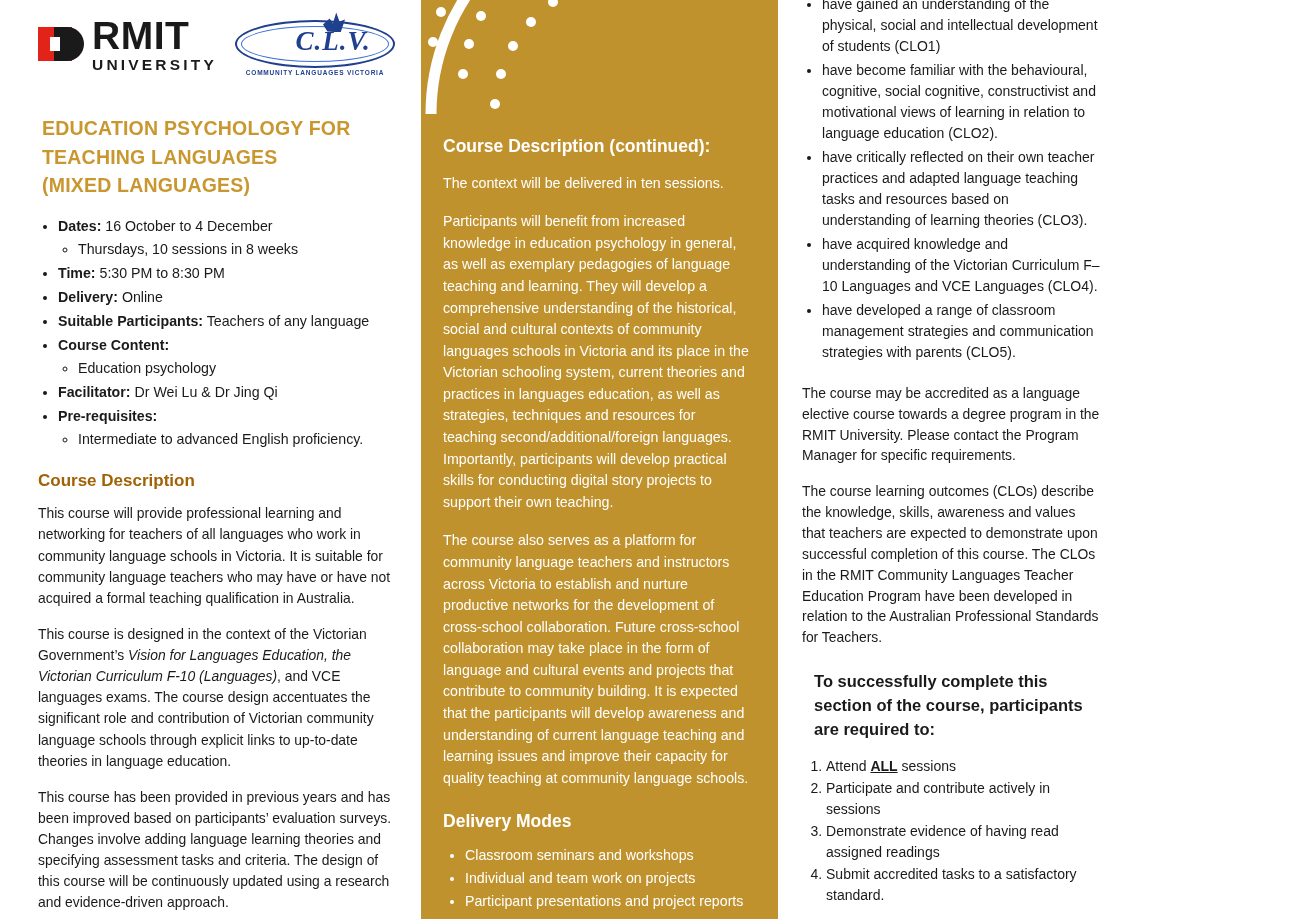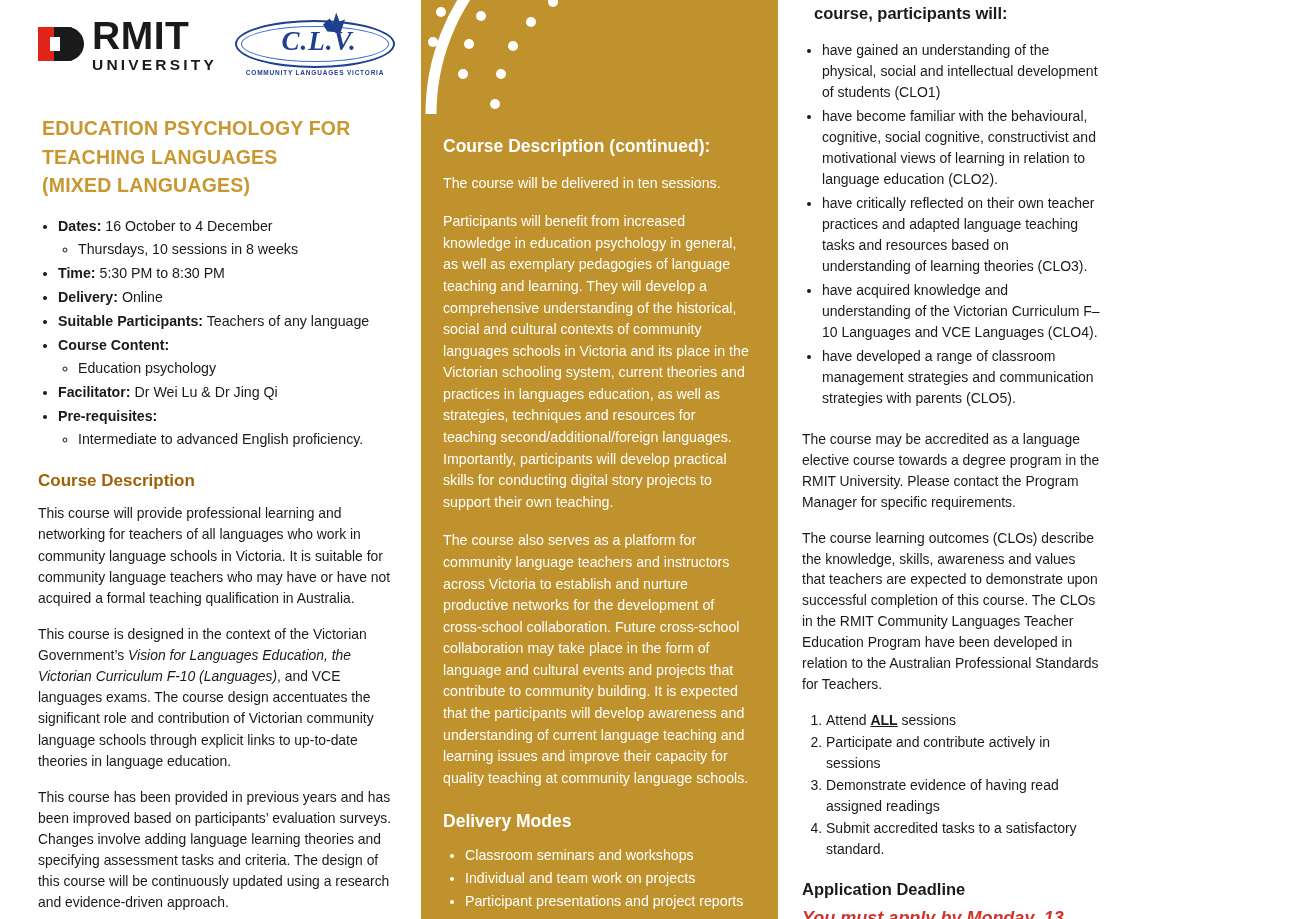--- a/index.html
+++ b/index.html
@@ -92,21 +92,21 @@
   }
   .clv-ellipse2 {
     position: absolute;
     left: 6px; top: 16px;
     width: 148px; height: 36px;
     border: 1.5px solid #3a6fd8;
     border-radius: 50%;
   }
   .clv-text {
     position: absolute;
-    left: 4px; top: 16px;
+    left: 18px; top: 16px;
     width: 160px;
     text-align: center;
     font-family: "Liberation Serif", serif;
     font-size: 27px;
     font-weight: bold;
     font-style: italic;
     color: #1f3f8f;
     letter-spacing: 1px;
   }
   .clv-sub {
@@ -359,21 +359,21 @@
           <circle cx="142" cy="156" r="5"></circle>
           <circle cx="167" cy="140" r="5"></circle>
         <circle cx="195" cy="130" r="5"></circle>
           <circle cx="224" cy="126" r="5"></circle>
           <circle cx="254" cy="128" r="5"></circle>
       </g>
     </svg>
 
     <div class="mid-inner">
       <h2>Course Description (continued):</h2>
-      <p>The course will be delivered in ten sessions.</p>
+      <p>The context will be delivered in ten sessions.</p>
       <p>Participants will benefit from increased knowledge in education psychology in general, as well as exemplary pedagogies of language teaching and learning. They will develop a comprehensive understanding of the historical, social and cultural contexts of community languages schools in Victoria and its place in the Victorian schooling system, current theories and practices in languages education, as well as strategies, techniques and resources for teaching second/additional/foreign languages. Importantly, participants will develop practical skills for conducting digital story projects to support their own teaching.</p>
       <p>The course also serves as a platform for community language teachers and instructors across Victoria to establish and nurture productive networks for the development of cross-school collaboration. Future cross-school collaboration may take place in the form of language and cultural events and projects that contribute to community building. It is expected that the participants will develop awareness and understanding of current language teaching and learning issues and improve their capacity for quality teaching at community language schools.</p>
 
       <h3>Delivery Modes</h3>
       <ul>
         <li>Classroom seminars and workshops</li>
         <li>Individual and team work on projects</li>
         <li>Participant presentations and project reports</li>
       </ul>
     </div>
@@ -386,20 +386,21 @@
       <li>have gained an understanding of the physical, social and intellectual development of students (CLO1)</li>
       <li>have become familiar with the behavioural, cognitive, social cognitive, constructivist and motivational views of learning in relation to language education (CLO2).</li>
       <li>have critically reflected on their own teacher practices and adapted language teaching tasks and resources based on understanding of learning theories (CLO3).</li>
       <li>have acquired knowledge and understanding of the Victorian Curriculum F–10 Languages and VCE Languages (CLO4).</li>
       <li>have developed a range of classroom management strategies and communication strategies with parents (CLO5).</li>
     </ul>
 
     <p>The course may be accredited as a language elective course towards a degree program in the RMIT University. Please contact the Program Manager for specific requirements.</p>
     <p>The course learning outcomes (CLOs) describe the knowledge, skills, awareness and values that teachers are expected to demonstrate upon successful completion of this course. The CLOs in the RMIT Community Languages Teacher Education Program have been developed in relation to the Australian Professional Standards for Teachers.</p>
 
+    <h2 class="mt">To successfully complete this section of the course, participants are required to:</h2>
 
     <ol>
       <li><span>Attend </span><u>ALL</u><span> sessions</span></li>
       <li>Participate and contribute actively in sessions</li>
       <li>Demonstrate evidence of having read assigned readings</li>
       <li>Submit accredited tasks to a satisfactory standard.</li>
     </ol>
 
     <h3 class="deadline">Application Deadline</h3>
     <p class="deadline-text">You must apply by Monday, 13 October, 2025.</p>

